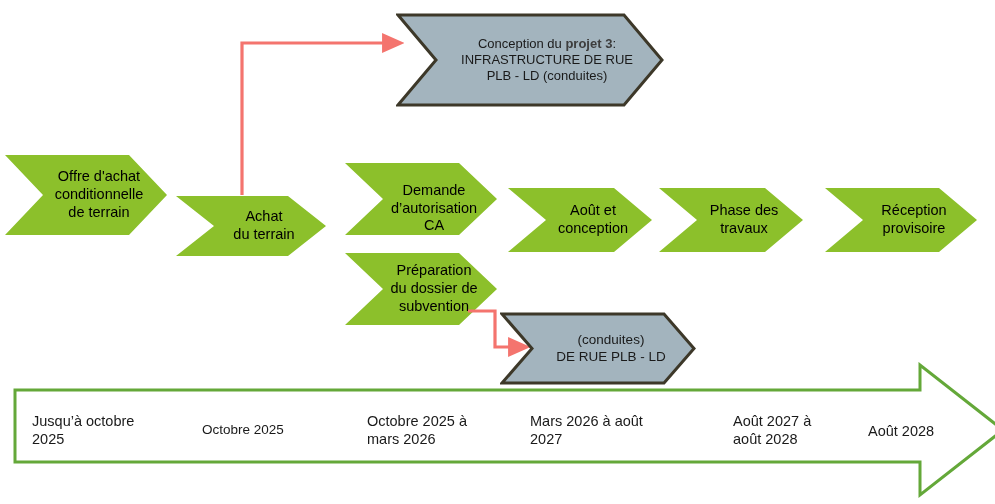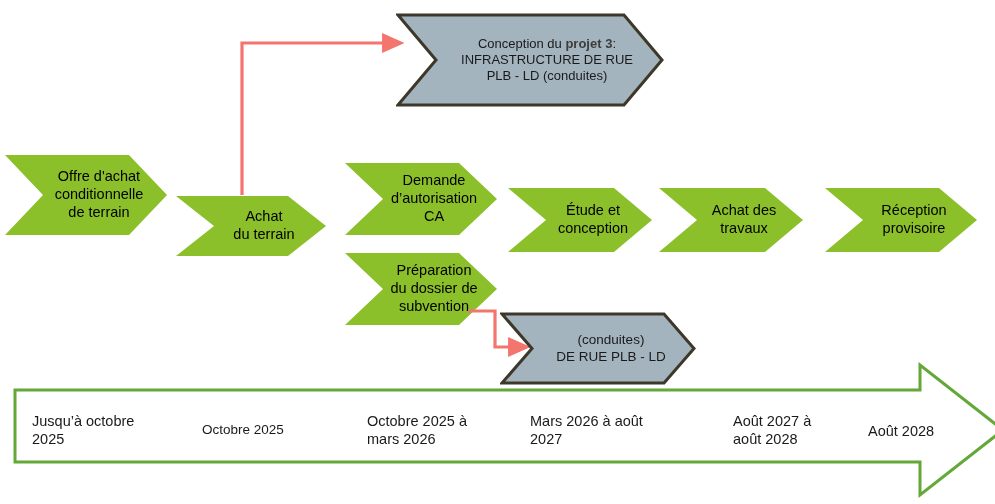--- a/index.html
+++ b/index.html
@@ -101,39 +101,39 @@
 conditionnelle
 de terrain</span>
   </div>
 
 
   <div class="shape chev-green" style="left:176px; top:196px; width:150px; height:60px;">
     <span class="shape-label" style="font-size:14.5px; padding-left:26px;">Achat
 du terrain</span>
   </div>
 
-  <div class="shape chev-green" style="left:345px; top:163px; width:152px; height:72px;">
+  <div class="shape chev-green" style="left:345px; top:163px; width:152px; height:72px;align-items:flex-end;">
     <span class="shape-label" style="font-size:14.5px; padding-left:26px;">Demande
 d’autorisation
 CA</span>
   </div>
 
   <div class="shape chev-green" style="left:345px; top:253px; width:152px; height:72px;">
     <span class="shape-label" style="font-size:14.5px; padding-left:26px;">Préparation
 du dossier de
 subvention</span>
   </div>
 
   <div class="shape chev-green" style="left:508px; top:188px; width:144px; height:64px;">
-    <span class="shape-label" style="font-size:14.5px; padding-left:26px;">Étude et
+    <span class="shape-label" style="font-size:14.5px; padding-left:26px;">Août et
 conception</span>
   </div>
 
   <div class="shape chev-green" style="left:659px; top:188px; width:144px; height:64px;">
-    <span class="shape-label" style="font-size:14.5px; padding-left:26px;">Achat des
+    <span class="shape-label" style="font-size:14.5px; padding-left:26px;">Phase des
 travaux</span>
   </div>
 
   <div class="shape chev-green" style="left:825px; top:188px; width:152px; height:64px;">
     <span class="shape-label" style="font-size:14.5px; padding-left:26px;">Réception
 provisoire</span>
   </div>
 
   <svg class="connector" style="left:462px; top:300px; width:90px; height:62px;">
     <defs>

